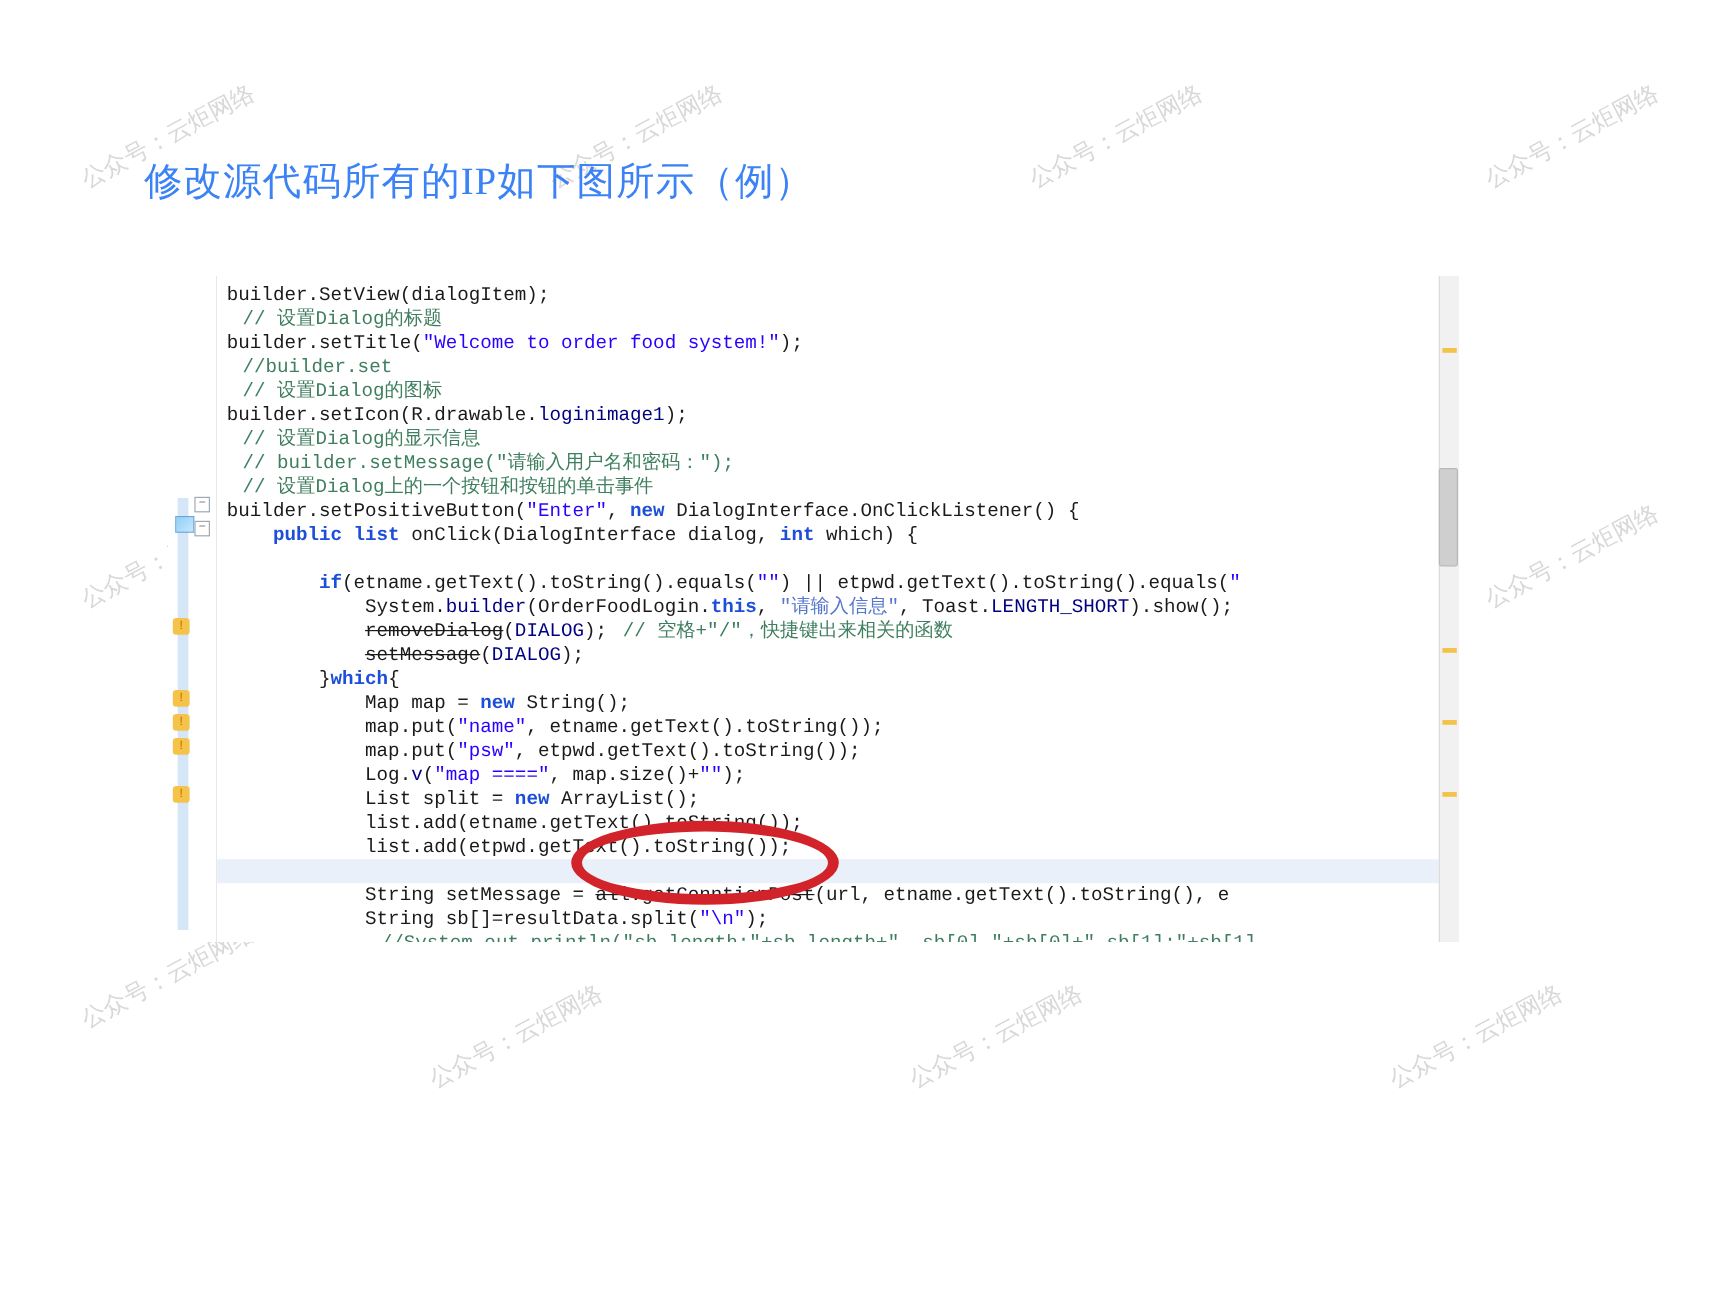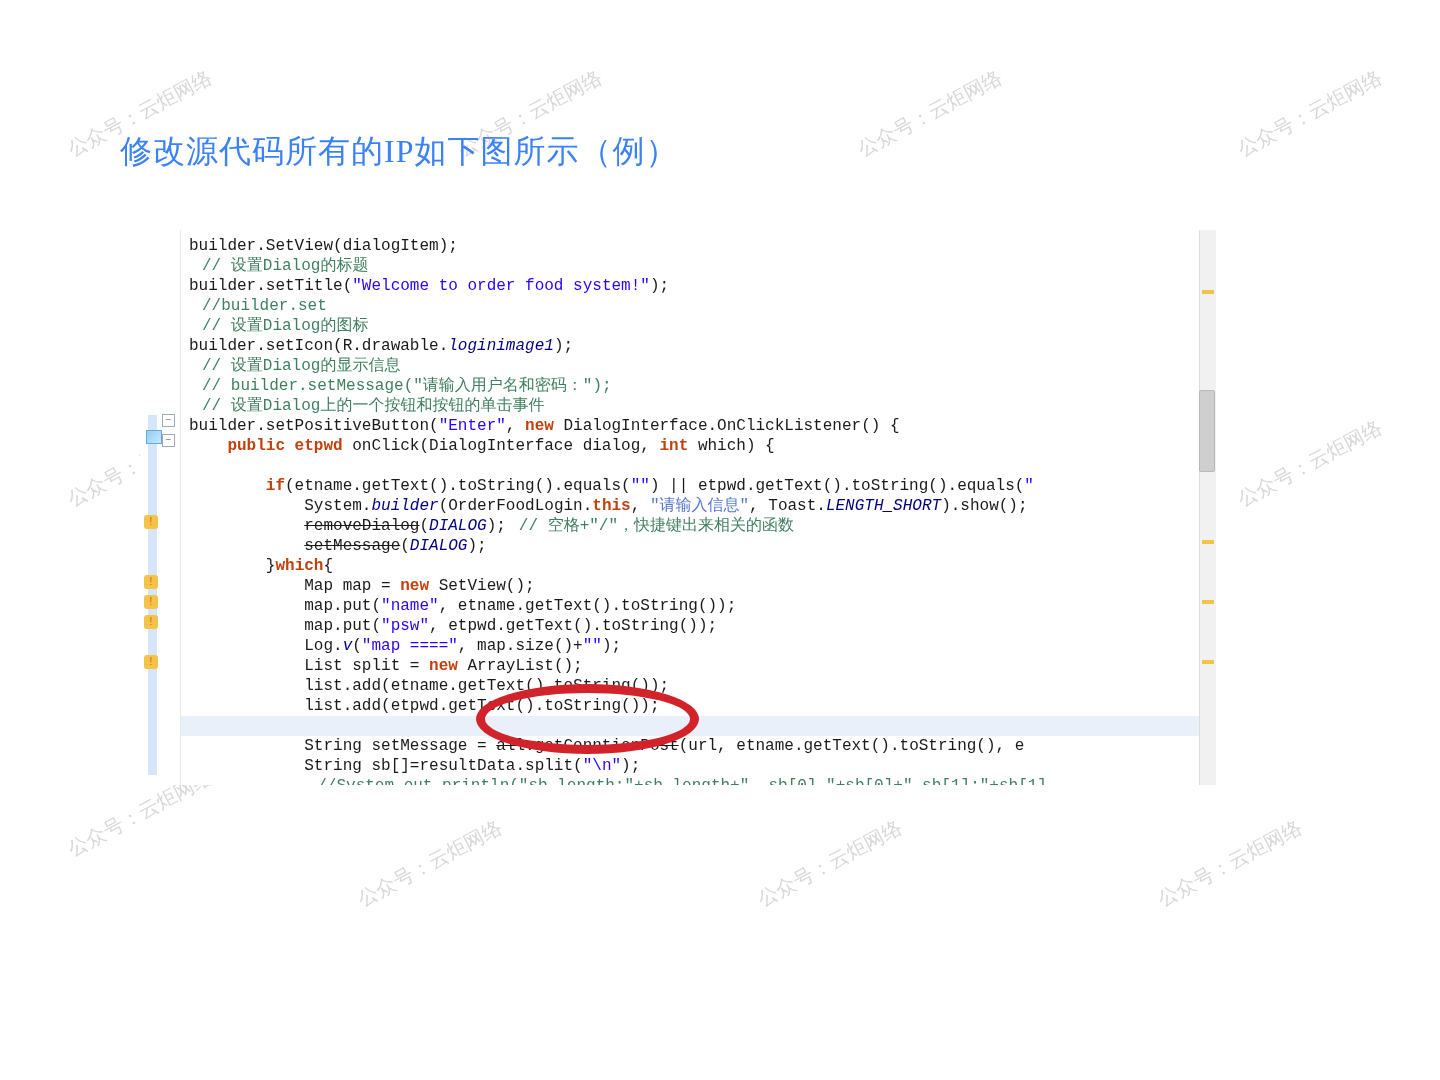--- a/index.html
+++ b/index.html
@@ -94,26 +94,26 @@
     position: relative;
   }
   pre {
     margin: 0;
     font-family: Consolas, "Courier New", monospace;
     font-size: 16px;
     line-height: 20px;
     color: #1a1a1a;
     white-space: pre;
   }
-  .kw   { color: #c2410c; font-weight: bold; }
+  .kw   { color: #1d4ed8; font-weight: bold; }
   .cm   { color: #3f7f5f; margin-left: 13px; }
   .cmcn { color: #3f7f5f; }
   .str  { color: #2a00ff; }
   .strcn{ color: #5577cc; }
-  .stat { color: #000080; font-style: italic; }
+  .stat { color: #000080; }
   .strike { text-decoration: line-through; text-align: right; }
   .hl-line {
     position: absolute;
     left: 0; right: 0;
     background: #e9f0f9;
     height: 20px;
     z-index: 0;
   }
   .circle {
     position: absolute;
@@ -181,28 +181,28 @@
 <pre><span>builder.SetView(dialogItem);</span>
 <span class="cm"><span>// </span><span class="cmcn">设置Dialog的标题</span></span>
 <span>builder.setTitle(</span><span class="str">"Welcome to order food system!"</span><span>);</span>
 <span class="cm">//builder.set</span>
 <span class="cm"><span>// </span><span class="cmcn">设置Dialog的图标</span></span>
 <span>builder.setIcon(R.drawable.</span><span class="stat">loginimage1</span><span>);</span>
 <span class="cm"><span>// </span><span class="cmcn">设置Dialog的显示信息</span></span>
 <span class="cm"><span>// builder.setMessage("</span><span class="cmcn">请输入用户名和密码：</span><span>");</span></span>
 <span class="cm"><span>// </span><span class="cmcn">设置Dialog上的一个按钮和按钮的单击事件</span></span>
 <span>builder.setPositiveButton(</span><span class="str">"Enter"</span><span>, </span><span class="kw">new</span><span> DialogInterface.OnClickListener() {</span>
-<span>    </span><span class="kw">public</span><span class="kw"> etpwd</span><span> onClick(DialogInterface dialog, </span><span class="kw">int</span><span> which) {</span>
+<span>    </span><span class="kw">public</span><span class="kw"> list</span><span> onClick(DialogInterface dialog, </span><span class="kw">int</span><span> which) {</span>
 <span></span>
 <span>        </span><span class="kw">if</span><span>(etname.getText().toString().equals(</span><span class="str">""</span><span>) || etpwd.getText().toString().equals(</span><span class="str">"</span>
 <span>            System.</span><span class="stat">builder</span><span>(OrderFoodLogin.</span><span class="kw">this</span><span>, </span><span class="strcn">"请输入信息"</span><span>, Toast.</span><span class="stat">LENGTH_SHORT</span><span>).show();</span>
 <span>            </span><span class="strike">removeDialog</span><span>(</span><span class="stat">DIALOG</span><span>);</span><span class="cm">// 空格+"/"，快捷键出来相关的函数</span>
 <span>            </span><span class="strike">setMessage</span><span>(</span><span class="stat">DIALOG</span><span>);</span>
 <span>        }</span><span class="kw">which</span><span>{</span>
-<span>            Map map = </span><span class="kw">new</span><span> SetView();</span>
+<span>            Map map = </span><span class="kw">new</span><span> String();</span>
 <span>            map.put(</span><span class="str">"name"</span><span>, etname.getText().toString());</span>
 <span>            map.put(</span><span class="str">"psw"</span><span>, etpwd.getText().toString());</span>
 <span>            Log.</span><span class="stat">v</span><span>(</span><span class="str">"map ===="</span><span>, map.size()+</span><span class="str">""</span><span>);</span>
 <span>            List split = </span><span class="kw">new</span><span> ArrayList();</span>
 <span>            list.add(etname.getText().toString());</span>
 <span>            list.add(etpwd.getText().toString());</span>
 <span>            String url = </span><span class="str">"http://192.168.137.1:8080/DestineFoodServer/LoginServlet"</span><span>;</span>
 <span>            String setMessage = </span><span class="strike">all.getConntionPost</span><span>(url, etname.getText().toString(), e</span>
 <span>            String sb[]=resultData.split(</span><span class="str">"\n"</span><span>);</span>
 <span class="cm">            //System.out.println("sb.length:"+sb.length+"  sb[0]."+sb[0]+" sb[1]:"+sb[1]</span></pre>

